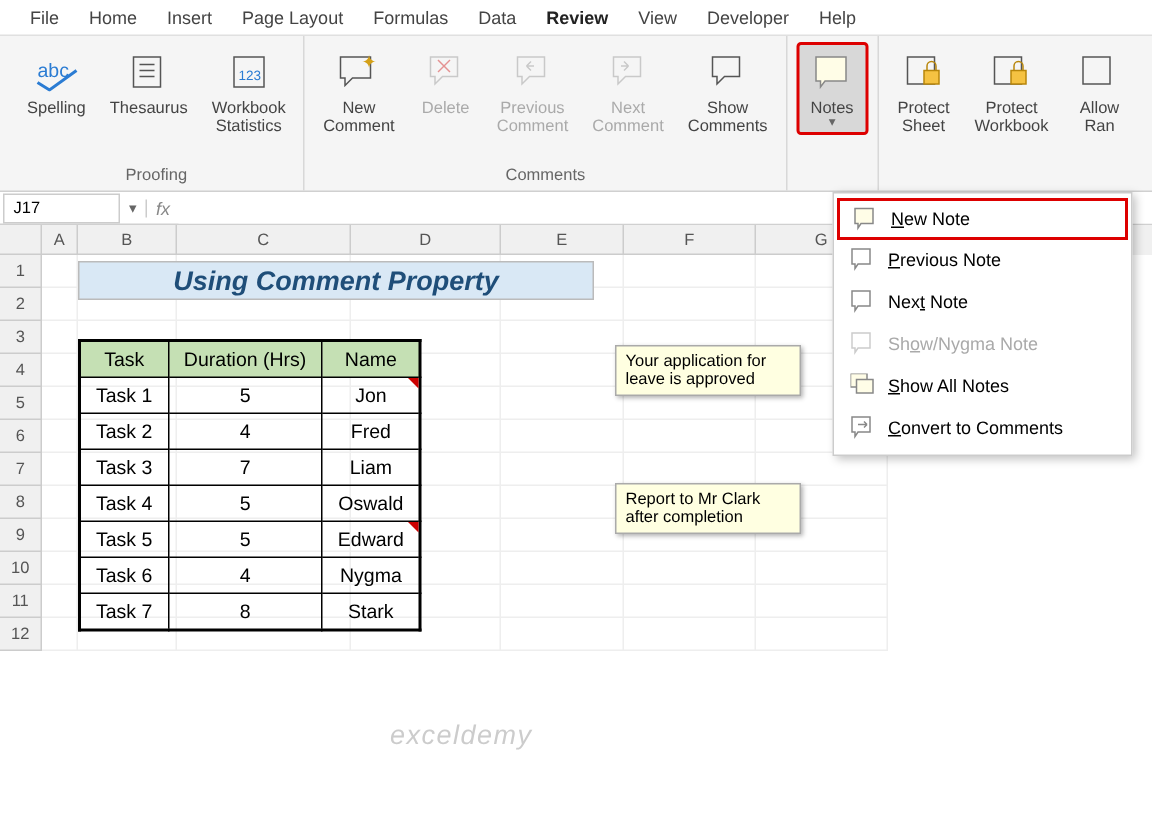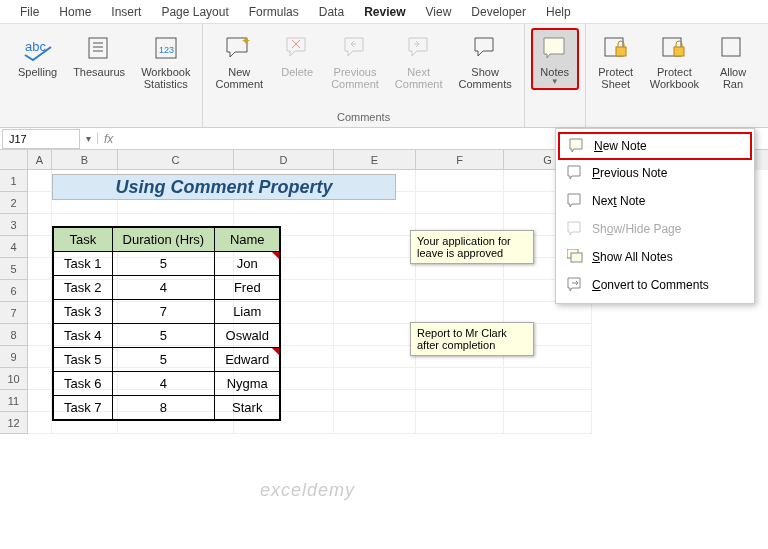--- a/index.html
+++ b/index.html
@@ -108,20 +108,21 @@
         <div class="ic">
             <svg width="26" height="26">
               <rect x="3" y="3" width="20" height="20" fill="none" stroke="#555"></rect>
               <text x="6" y="18" font-size="9" fill="#2b7cd3">123</text>
             </svg>
           </div>
         <div class="lbl" style="white-space:pre">Workbook
 Statistics</div>
       </div>
     </div>
+    <div class="glabel">Proofing</div>
   </div>
 
   <div class="rgroup">
     <div class="btns">
       <div class="rbtn">
         <div class="ic">
             <svg width="30" height="26">
               <path d="M3 3 h20 v14 h-12 l-5 5 v-5 h-3 z" fill="none" stroke="#555"></path>
               <text x="17" y="10" font-size="12" fill="#d4a017">✦</text>
             </svg>
@@ -443,21 +444,21 @@
         </svg>
       </div>
     <span>Nex<span class="ul">t</span><span> Note</span></span>
   </div>
   <div class="item disabled">
     <div class="mi">
         <svg width="16" height="16">
           <path d="M1 1 h12 v10 h-8 l-2 3 v-3 h-2 z" fill="none" stroke="#ccc"></path>
         </svg>
       </div>
-    <span>Sh<span class="ul">o</span><span>w/Hide Page</span></span>
+    <span>Sh<span class="ul">o</span><span>w/Nygma Note</span></span>
   </div>
   <div class="item">
     <div class="mi">
         <svg width="16" height="16">
           <rect x="0" y="0" width="11" height="9" fill="#fffde7" stroke="#888"></rect>
           <rect x="4" y="4" width="11" height="9" fill="#fffde7" stroke="#888"></rect>
         </svg>
       </div>
     <span><span class="ul">S</span><span>how All Notes</span></span>
   </div>

